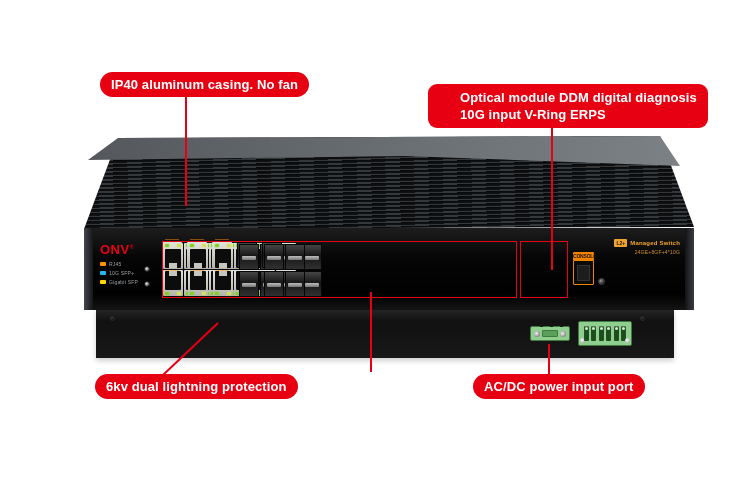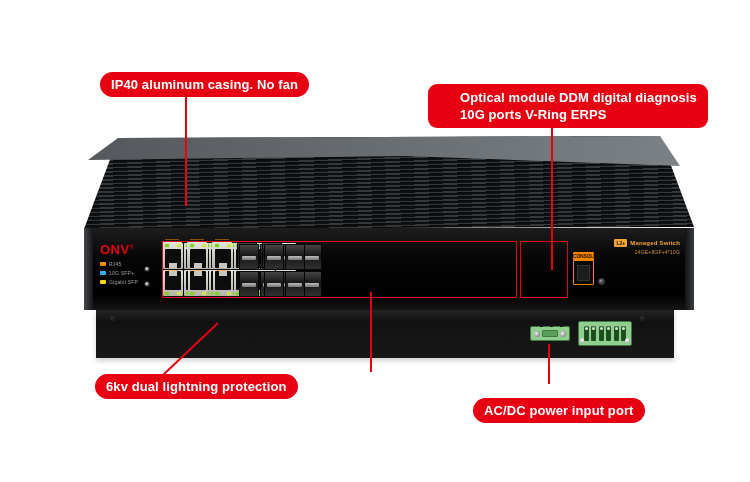--- a/index.html
+++ b/index.html
@@ -16,21 +16,21 @@
   .callout{
     position:absolute;background:var(--red);color:#fff;font-weight:bold;
     font-size:13px;line-height:15px;padding:5px 11px;border-radius:13px;
     white-space:nowrap;z-index:40;letter-spacing:.1px;
   }
   .callout.two-line{border-radius:9px;padding:5px 11px;line-height:17px;}
   #cl-casing{left:100px;top:72px;}
   #cl-optical{left:428px;top:84px;padding-left:32px;}
   #cl-lightning{left:95px;top:374px;}
   #cl-ports{left:279px;top:371px;}
-  #cl-power{left:473px;top:398px;}
+  #cl-power{left:473px;top:374px;}
 
   
   .anno-lines{position:absolute;left:0;top:0;z-index:30;pointer-events:none;}
   .anno-lines line{stroke:var(--red);stroke-width:2;}
 
   
   .heatsink{
     position:absolute;left:84px;top:136px;width:610px;height:93px;
     clip-path:polygon(34px 2px,576px 0px,610px 91px,0px 93px);
     background:repeating-linear-gradient(178deg,#34383b 0px,#34383b 1.5px,#08090a 1.5px,#101214 4px);
@@ -144,21 +144,21 @@
     <line x1="186" y1="95" x2="186" y2="206"></line>
     <line x1="552" y1="126" x2="552" y2="270"></line>
     <line x1="163" y1="375" x2="218" y2="323"></line>
     <line x1="371" y1="292" x2="371" y2="372"></line>
     <line x1="549" y1="344" x2="549" y2="384"></line>
   </svg>
 
   <div class="callout" id="cl-casing">IP40 aluminum casing. No fan</div>
   <div class="callout two-line" id="cl-optical">
     <div>Optical module DDM digital diagnosis</div>
-    <div>10G ports V-Ring ERPS</div>
+    <div>10G input V-Ring ERPS</div>
   </div>
   <div class="callout" id="cl-lightning">6kv dual lightning protection</div>
   <div class="callout" id="cl-power">AC/DC power input port</div>
 
   <div class="heatsink"></div>
   <div class="heatsink-rim"></div>
 
   <div class="front-panel">
     <div class="edge left"></div>
     <div class="edge right"></div>

